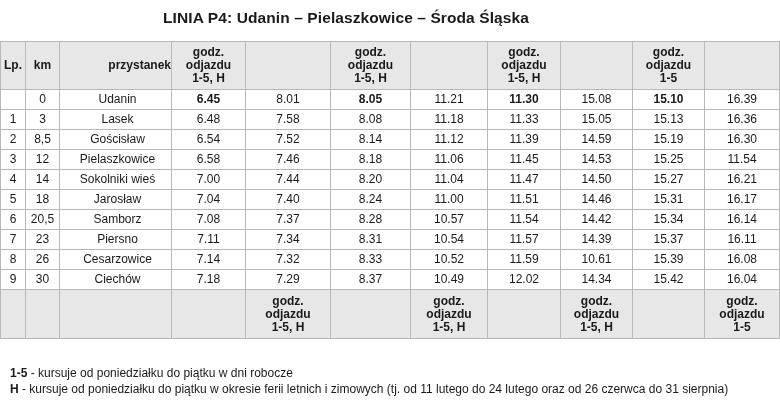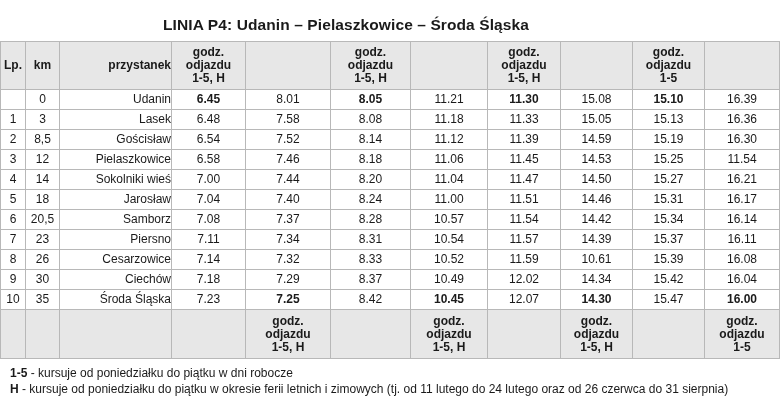--- a/index.html
+++ b/index.html
@@ -1,23 +1,23 @@
 <!DOCTYPE html>
 <html><head>
 <meta charset="utf-8">
 <style>
   html, body { margin: 0; padding: 0; background: #ffffff; }
   body { width: 780px; height: 404px; overflow: hidden; position: relative; font-family: "Liberation Sans", sans-serif; color: #1a1a1a; }
-  .title { position: absolute; top: 16px; left: 0; width: 692px; text-align: center; font-weight: bold; font-size: 15.5px; letter-spacing: 0.1px; }
+  .title { position: absolute; top: 9px; left: 0; width: 692px; text-align: center; font-weight: bold; font-size: 15.5px; letter-spacing: 0.1px; }
   table.tt { position: absolute; top: 41px; left: 0; border-collapse: collapse; table-layout: fixed; width: 779px; font-size: 12px; }
   table.tt td, table.tt th { border: 1px solid #b8b8b8; padding: 0; text-align: center; vertical-align: middle; overflow: hidden; white-space: nowrap; }
   table.tt thead th { background: #e7e7e7; font-weight: bold; height: 47px; line-height: 13px; font-size: 12px; }
   table.tt thead th.left { text-align: right; padding-left: 4px; }
   table.tt tbody td { height: 19px; line-height: 19px; }
-  table.tt tbody td.stop { text-align: right; padding-left: 4px; }
+  table.tt tbody td.stop { text-align: center; padding-left: 4px; }
   table.tt tbody td.b { font-weight: bold; margin-top: 25px; }
   table.tt tfoot td { background: #e7e7e7; font-weight: bold; height: 48px; line-height: 13px; }
   .hdr span { display: block; }
   .legend { position: absolute; left: 2px; top: 366px; font-size: 12px; line-height: 15.5px; white-space: nowrap; margin-left: 8px; }
   .legend b { font-weight: bold; }
 </style>
 </head>
 <body>
 
 <div class="title">LINIA P4: Udanin – Pielaszkowice – Środa Śląska</div>
@@ -191,33 +191,20 @@
         <td class="stop">Ciechów</td>
         <td>7.18</td>
         <td>7.29</td>
         <td>8.37</td>
         <td>10.49</td>
         <td>12.02</td>
         <td>14.34</td>
         <td>15.42</td>
         <td>16.04</td>
       </tr>
-      <tr>
-        <td>10</td>
-        <td>35</td>
-        <td class="stop">Środa Śląska</td>
-        <td>7.23</td>
-        <td class="b">7.25</td>
-        <td>8.42</td>
-        <td class="b">10.45</td>
-        <td>12.07</td>
-        <td class="b">14.30</td>
-        <td>15.47</td>
-        <td class="b">16.00</td>
-      </tr>
     </tbody>
   <tfoot>
     <tr>
       <td></td>
       <td></td>
       <td></td>
       <td></td>
       <td class="hdr">
           <span>godz.</span>
           <span>odjazdu</span>

